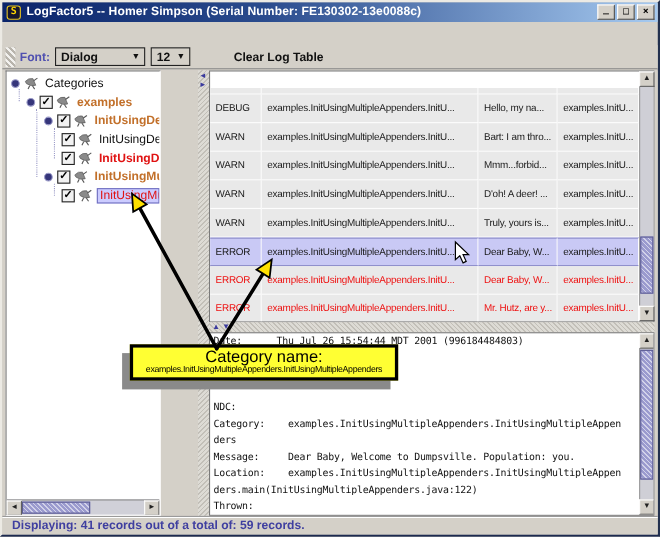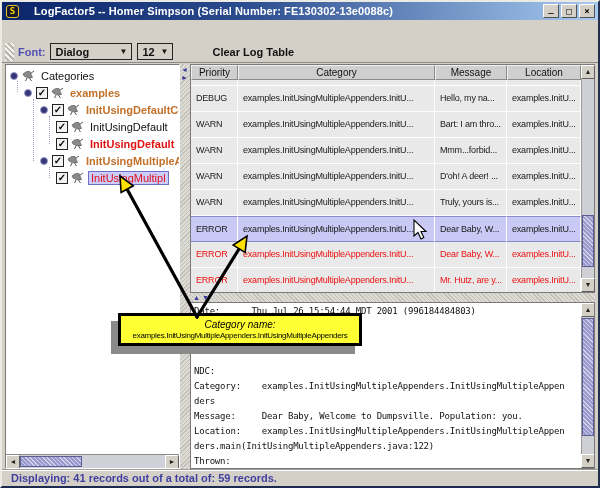--- a/index.html
+++ b/index.html
@@ -12,21 +12,21 @@
     overflow:hidden;
   }
   
   .titlebar{position:absolute;top:0;left:0;right:0;height:18px;
     background:linear-gradient(to right,#0a246a 0%,#2a4b8d 40%,#a6caf0 100%);
     display:flex;align-items:center;padding:0 2px;}
   .app-icon{width:13px;height:13px;margin-left:2px;background:#16162c;
     border:1px solid #e8c520;border-radius:3px;color:#ffd700;font-size:9px;
     font-weight:bold;display:flex;align-items:center;justify-content:center;
     font-family:"DejaVu Sans Mono",monospace;}
-  .title-text{color:#fff;font-size:11px;font-weight:bold;margin-left:15px;
+  .title-text{color:#fff;font-size:11px;font-weight:bold;margin-left:5px;
     white-space:nowrap;overflow:hidden;flex:1;letter-spacing:.1px;}
   .win-buttons{display:flex;gap:2px;margin-right:1px;}
   .win-btn{width:16px;height:14px;background:#d4d0c8;
     border:1px solid;border-color:#fff #505050 #505050 #fff;
     font-size:9px;font-weight:bold;color:#000;text-align:center;line-height:12px;
     font-family:"DejaVu Sans Mono",monospace;}
   .win-btn.min{line-height:8px;}
   
   .menubar{position:absolute;top:18px;left:0;right:0;height:20px;
     background:#d4d0c8;border-bottom:1px solid #9a9a9a;
@@ -44,21 +44,21 @@
     display:flex;align-items:center;font-size:11px;font-weight:bold;color:#111;
     padding-left:4px;margin-right:5px;}
   .combo .combo-arrow{margin-left:auto;padding:0 4px;font-size:8px;color:#111;}
   .combo.family{width:82px;justify-content:flex-end;}
   .combo.size{width:36px;}
   .clear-btn{background:none;border:none;font-family:"Liberation Sans",sans-serif;
     font-size:11px;font-weight:bold;color:#111;margin-left:28px;padding:2px 6px;}
   
   .main{position:absolute;top:62px;left:0;right:0;height:405px;background:#d4d0c8;}
   
-  .tree-panel{position:absolute;left:3px;top:0;width:175px;height:405px;
+  .tree-panel{position:absolute;left:3px;top:0;width:141px;height:405px;
     background:#fff;border:1px solid;border-color:#7a7a7a #fff #fff #7a7a7a;overflow:hidden;}
   .tree-row{position:absolute;left:0;right:0;height:17px;display:flex;
     align-items:center;white-space:nowrap;font-size:11px;color:#111;}
   .tree-row .label{padding:0 2px;overflow:hidden;}
   .lvl0{padding-left:4px;}
   .lvl1{padding-left:18px;}
   .lvl2{padding-left:34px;}
   .lvl3{padding-left:50px;}
   .handle{width:8px;height:8px;border-radius:50%;background:#35357a;
     border:1px solid #9a9ac8;margin-right:4px;flex:0 0 auto;}
@@ -119,21 +119,21 @@
   
   .statusbar{position:absolute;left:0;right:0;bottom:0;height:17px;
     background:#d4d0c8;border-top:1px solid #9a9a9a;box-shadow:inset 0 1px 0 #fff;
     display:flex;align-items:center;padding-left:9px;}
   .statusbar span{font-size:11px;font-weight:bold;color:#3f3fa0;}
   
   .callout{position:absolute;left:116px;top:311px;width:244px;
     background:#ffff33;border:3px solid #000;z-index:50;
     box-shadow:-7px 8px 0 0 #8a8a8a;
     text-align:center;padding:3px 1px 2px 1px;}
-  .callout .l1{font-size:10px;color:#000;line-height:11px;font-style:italic;}
+  .callout .l1{font-size:15px;color:#000;line-height:11px;}
   .callout .l2{font-size:8px;letter-spacing:-.3px;color:#000;line-height:11px;white-space:nowrap;}
   .overlay-svg{position:absolute;left:0;top:0;width:596px;height:484px;
     z-index:60;pointer-events:none;}
 </style>
 </head>
 <body>
 
 <div class="window">
 
   <div class="titlebar">
@@ -259,26 +259,20 @@
     </div>
 
     <div class="vsplit">
       <div class="arr" style="top:2px;">◄</div>
       <div class="arr" style="top:10px;">►</div>
     </div>
 
     <div class="right-panel">
 
       <div class="log-table">
-        <div class="thead">
-          <div class="th c-pri">Priority</div>
-          <div class="th c-cat">Category</div>
-          <div class="th c-msg">Message</div>
-          <div class="th c-loc">Location</div>
-        </div>
         <div class="tbody">
           <div class="rows">
             <div class="trow">
               <div class="td c-pri">DEBUG</div>
               <div class="td c-cat">examples.InitUsingMultipleAppenders.InitU...</div>
               <div class="td c-msg">Hello, my na...</div>
               <div class="td c-loc">examples.InitU...</div>
             </div>
             <div class="trow">
               <div class="td c-pri">DEBUG</div>

